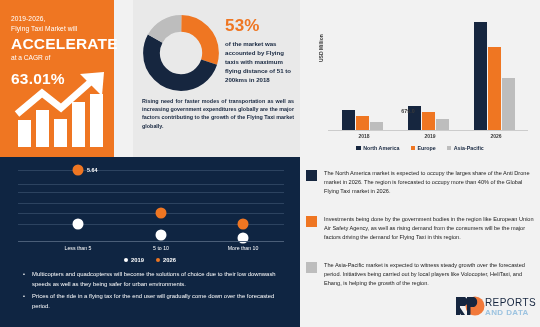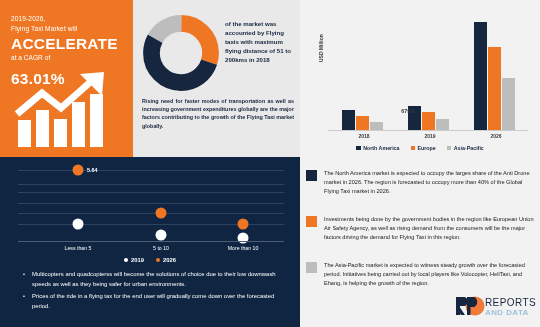--- a/index.html
+++ b/index.html
@@ -6,21 +6,21 @@
   html, body {
     width:540px; height:327px;
     font-family:"Liberation Sans", sans-serif;
     background:#ffffff;
     overflow:hidden;
   }
   .page { position:relative; width:540px; height:327px; background:#f2f2f2; }
 
   
   .accel-panel {
-    position:absolute; left:0; top:0; width:133px; height:157px;
+    position:absolute; left:0; top:0; width:114px; height:157px;
     background:#ef7622; color:#ffffff; padding:14px 11px 0 11px;
   }
   .accel-small { font-size:6.6px; line-height:9.5px; letter-spacing:.1px; }
   .accel-big { font-size:15.5px; font-weight:bold; letter-spacing:.2px; margin:1.5px 0 1.5px 0; }
   .accel-cagr { font-size:6.6px; }
   .accel-pct { font-size:15.5px; font-weight:bold; margin-top:9px; letter-spacing:.2px; }
   .growth-art { position:absolute; left:14px; top:72px; width:106px; height:78px; }
 
   
   .donut-block { position:absolute; left:133px; top:0; width:167px; height:157px; background:#e9e9e9; }
@@ -113,20 +113,21 @@
 
   <div class="donut-block">
     <div class="donut-wrap">
       <svg width="78" height="78" viewBox="0 0 42 42">
         <circle cx="21" cy="21" r="15.91" fill="transparent" stroke="#ef7622" stroke-width="9" stroke-dasharray="30 70" stroke-dashoffset="25"></circle>
         <circle cx="21" cy="21" r="15.91" fill="transparent" stroke="#16263f" stroke-width="9" stroke-dasharray="53 47" stroke-dashoffset="95"></circle>
         <circle cx="21" cy="21" r="15.91" fill="transparent" stroke="#bdbdbd" stroke-width="9" stroke-dasharray="17 83" stroke-dashoffset="42"></circle>
       </svg>
     </div>
     <div class="pct-col">
+      <div class="pct-num">53%</div>
       <div class="pct-desc">of the market was accounted by Flying taxis with maximum flying distance of 51 to 200kms in 2018</div>
     </div>
     <div class="donut-para">Rising need for faster modes of transportation as well as increasing government expenditures globally are the major factors contributing to the growth of the Flying Taxi market globally.</div>
   </div>
 
   <div class="bar-panel">
     <div class="bar-ylabel">USD Million</div>
 
     <div class="bar-plot">
 

